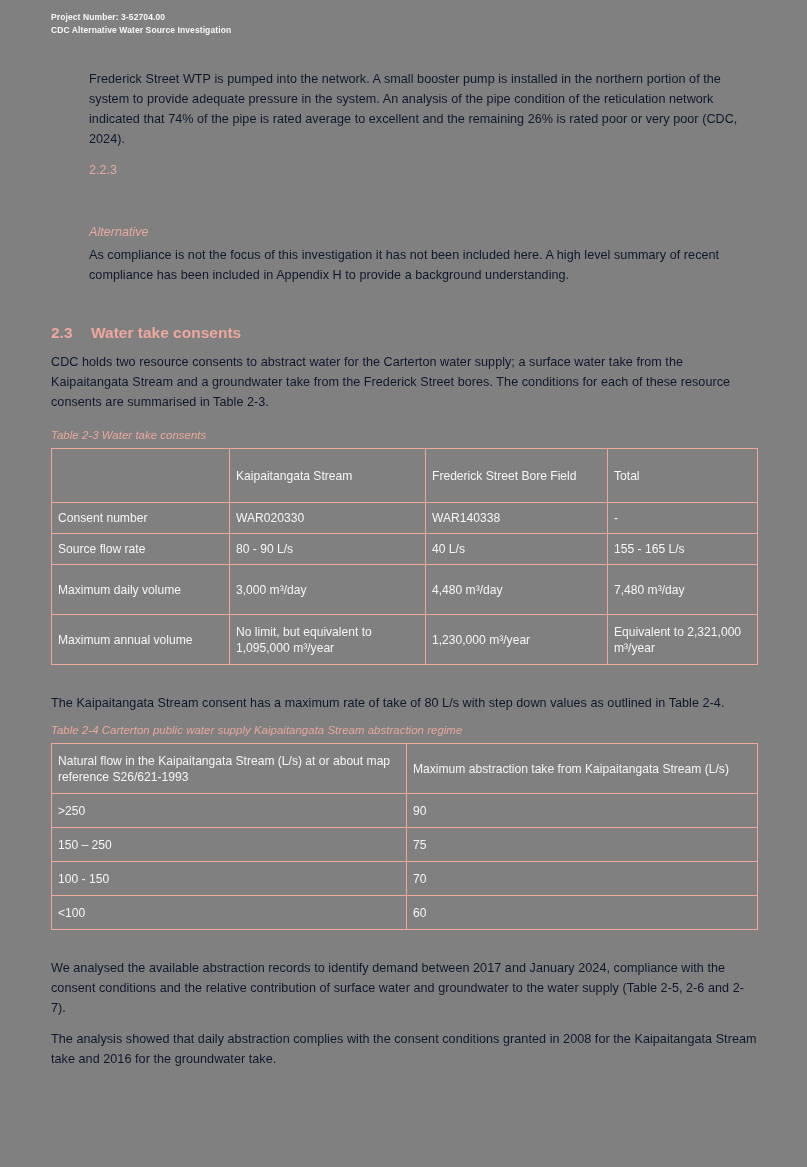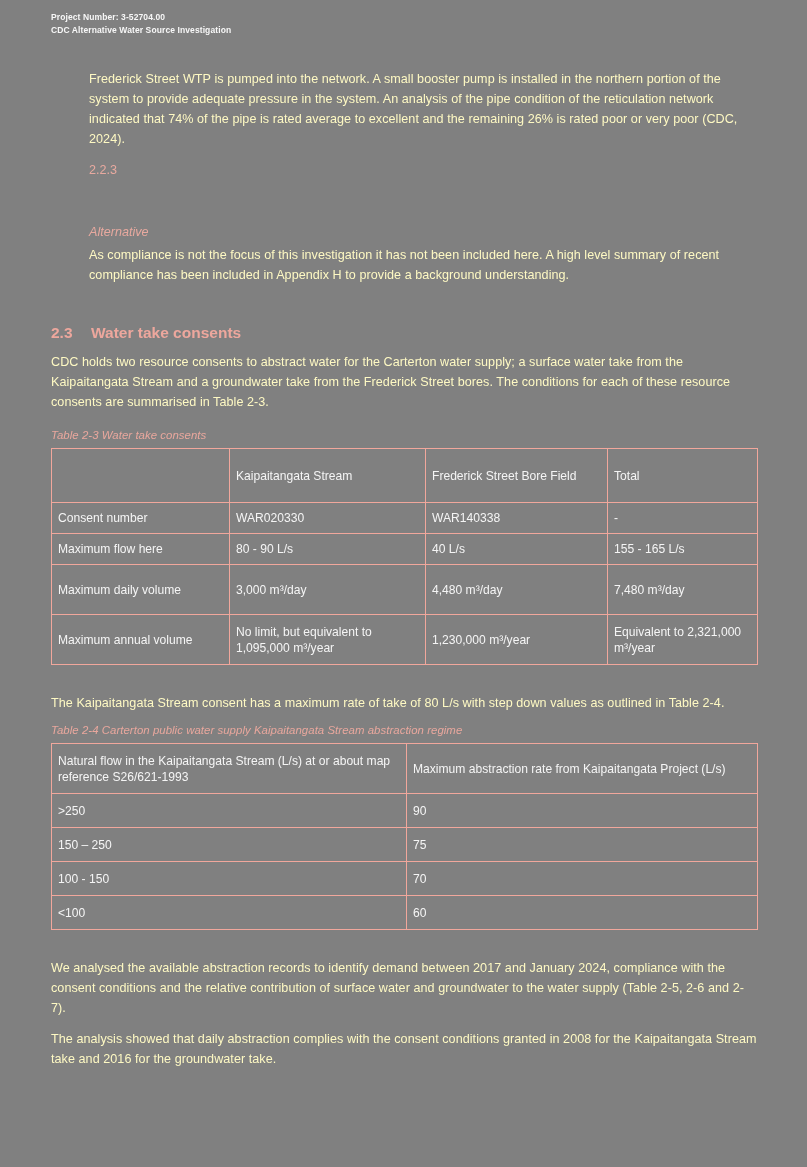--- a/index.html
+++ b/index.html
@@ -38,21 +38,21 @@
     top: 60px;
     width: 706px;
   }
   .indented { margin-left: 38px; width: 668px; }
 
   p { margin: 0 0 11px 0; }
 
   .body-text {
     font-size: 12.6px;
     line-height: 20px;
-    color: #fef9c3;
+    color: #0f172a;
     letter-spacing: 0.05px;
   }
   .h4 {
     font-size: 12.6px;
     line-height: 20px;
     color: #e8a99f;
     font-style: italic;
     margin: 0 0 3px 0;
     display: flex;
     flex-direction: column;
@@ -153,21 +153,21 @@
           <td>Frederick Street Bore Field</td>
           <td>Total</td>
         </tr>
         <tr>
           <td>Consent number</td>
           <td>WAR020330</td>
           <td>WAR140338</td>
           <td>-</td>
         </tr>
         <tr>
-          <td>Maximum flow here</td>
+          <td>Source flow rate</td>
           <td>80 - 90 L/s</td>
           <td>40 L/s</td>
           <td>155 - 165 L/s</td>
         </tr>
         <tr>
           <td class="tall">Maximum daily volume</td>
           <td class="tall">3,000 m³/day</td>
           <td class="tall">4,480 m³/day</td>
           <td class="tall">7,480 m³/day</td>
         </tr>
@@ -187,21 +187,21 @@
     <div class="caption">Table 2-4  Carterton public water supply Kaipaitangata Stream abstraction regime</div>
 
     <table class="t24">
       <colgroup>
           <col class="d1">
           <col class="d2">
         </colgroup>
       <tbody>
         <tr class="hdr">
           <td>Natural flow in the Kaipaitangata Stream (L/s) at or about map reference S26/621-1993</td>
-          <td>Maximum abstraction rate from Kaipaitangata Project (L/s)</td>
+          <td>Maximum abstraction take from Kaipaitangata Stream (L/s)</td>
         </tr>
         <tr>
           <td>&gt;250</td>
           <td>90</td>
         </tr>
         <tr>
           <td>150 – 250</td>
           <td>75</td>
         </tr>
         <tr>

